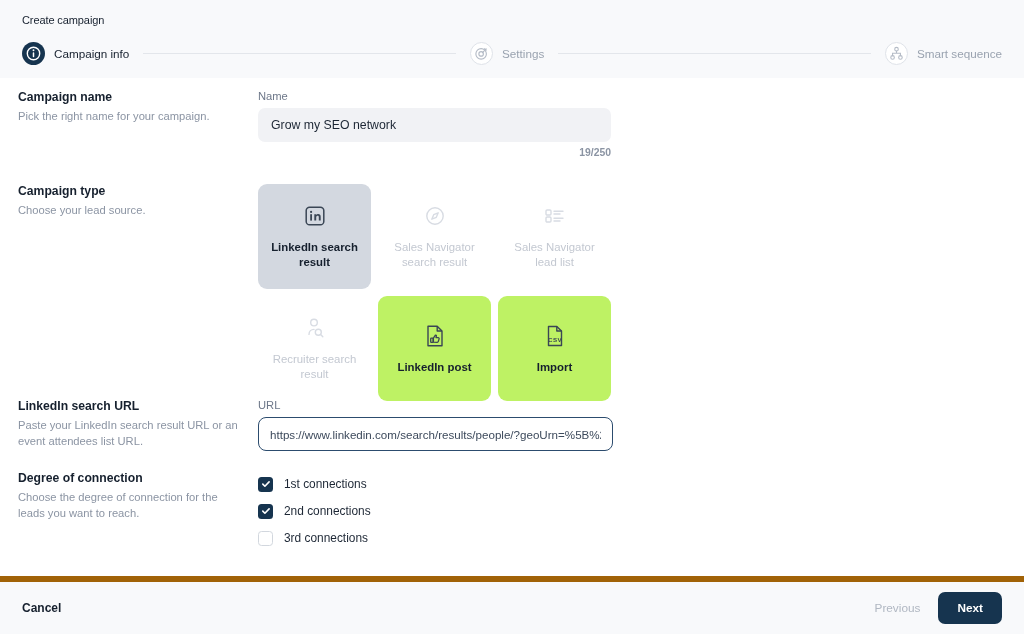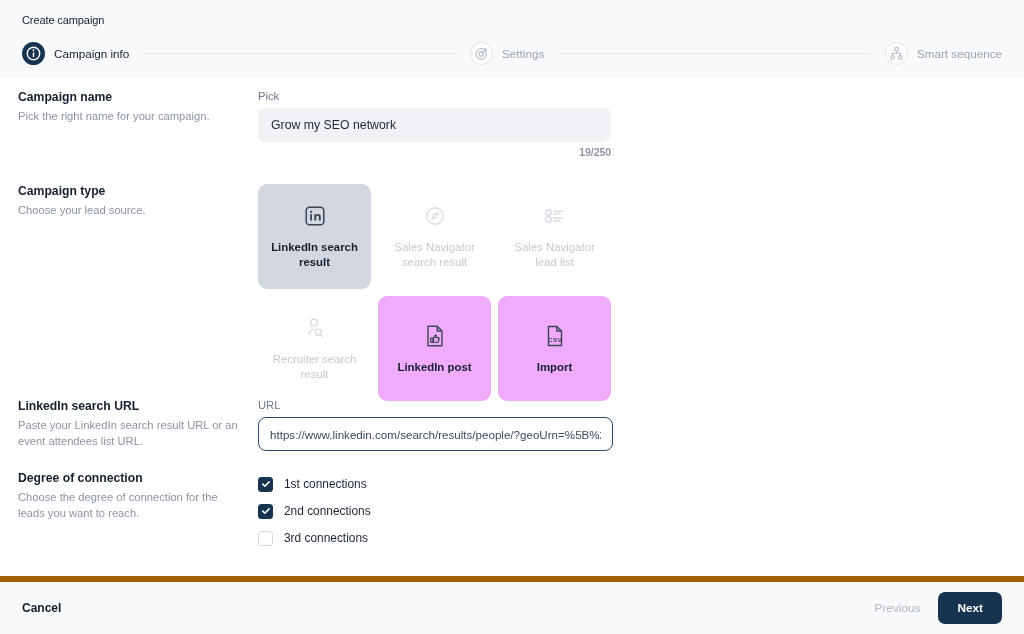--- a/index.html
+++ b/index.html
@@ -156,21 +156,21 @@
     display: flex;
     flex-direction: column;
     align-items: center;
     justify-content: center;
     gap: 11px;
     padding: 0 8px;
     text-align: center;
     cursor: pointer;
   }
   .card.selected { background: #d3d8e0; }
-  .card.enabled  { background: #f0abfc; }
+  .card.enabled  { background: #bef264; }
   .card.disabled { background: transparent; cursor: default; }
   .card-label {
     font-size: 11.4px;
     line-height: 1.3;
     font-weight: bold;
     color: #16202e;
   }
   .card.disabled .card-label { color: #c3c8d1; font-weight: normal; }
   .card-icon { height: 26px; display: flex; align-items: center; justify-content: center; }
 
@@ -292,21 +292,21 @@
   </div>
 
   <div class="body">
 
     <div class="row" style="top:12px;">
       <div class="left-col">
         <div class="sec-title">Campaign name</div>
         <div class="sec-desc">Pick the right name for your campaign.</div>
       </div>
       <div class="right-col">
-        <div class="field-label">Pick</div>
+        <div class="field-label">Name</div>
         <input class="text-input" type="text" value="Grow my SEO network" style="">
         <div class="counter">19/250</div>
       </div>
     </div>
 
     <div class="row" style="top:106px;">
       <div class="left-col">
         <div class="sec-title">Campaign type</div>
         <div class="sec-desc">Choose your lead source.</div>
       </div>

